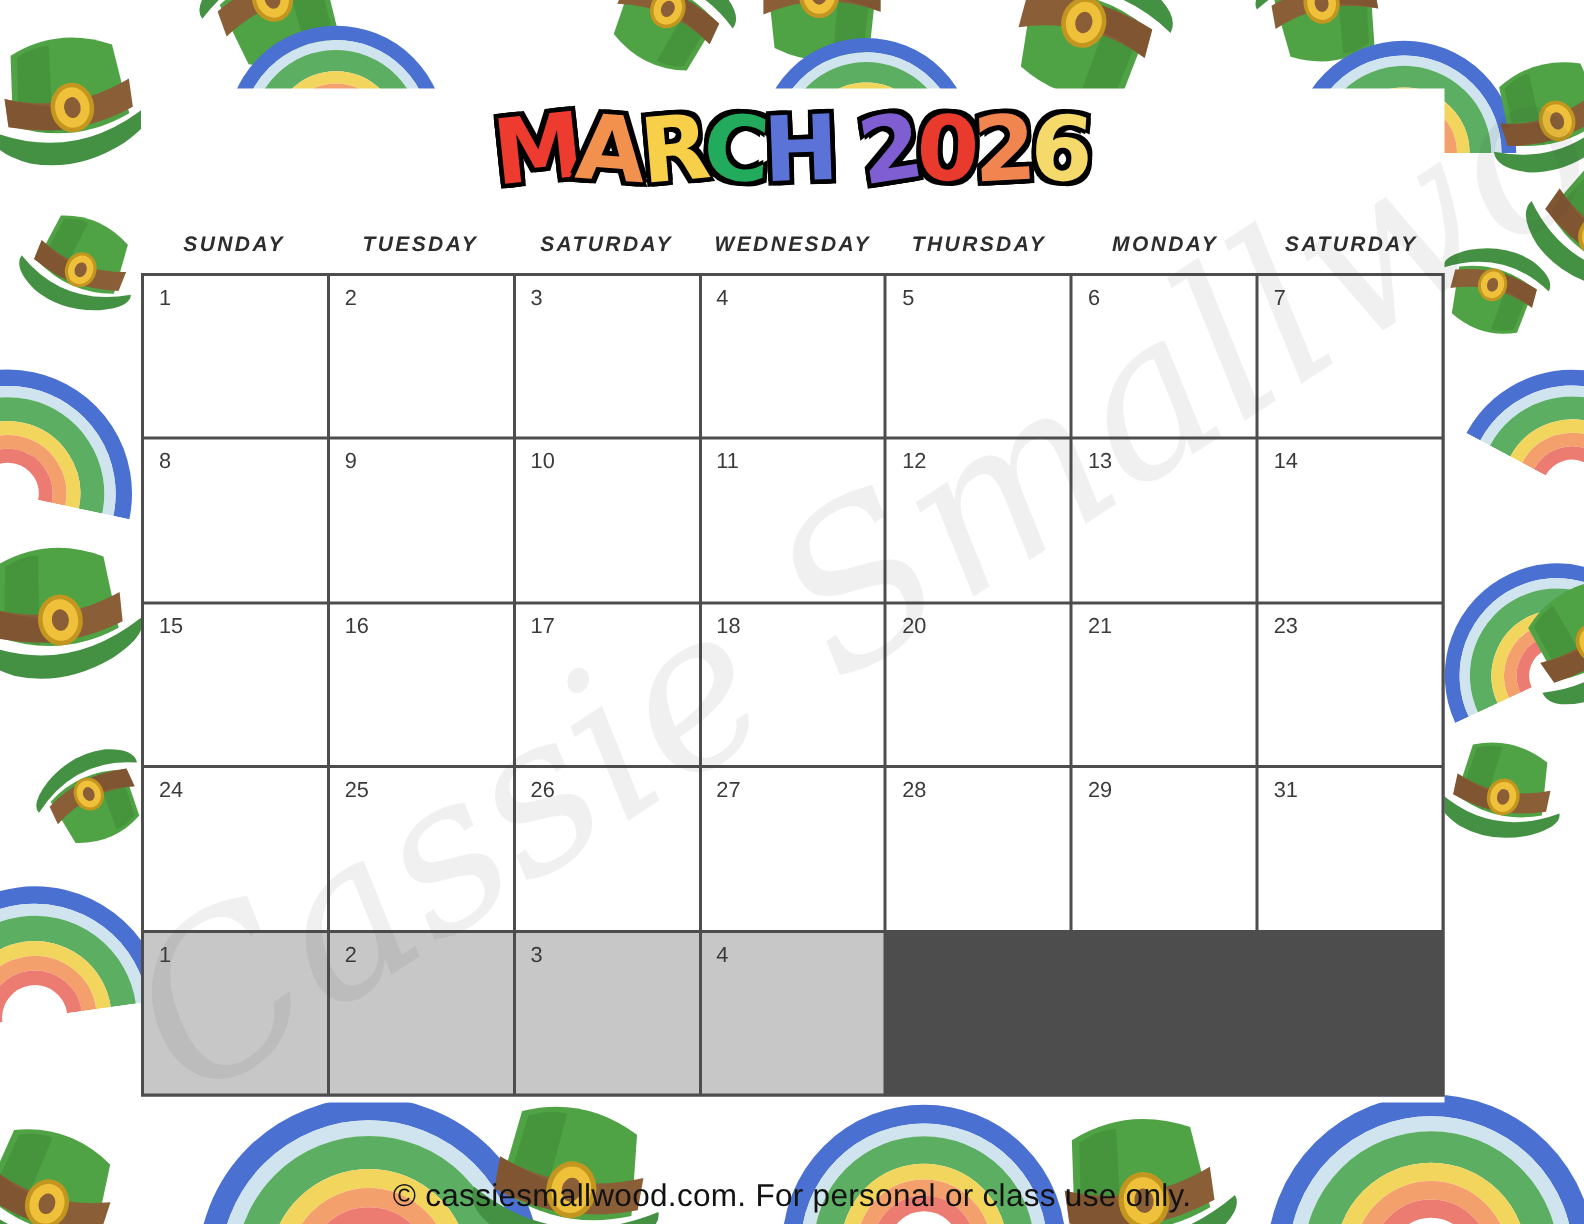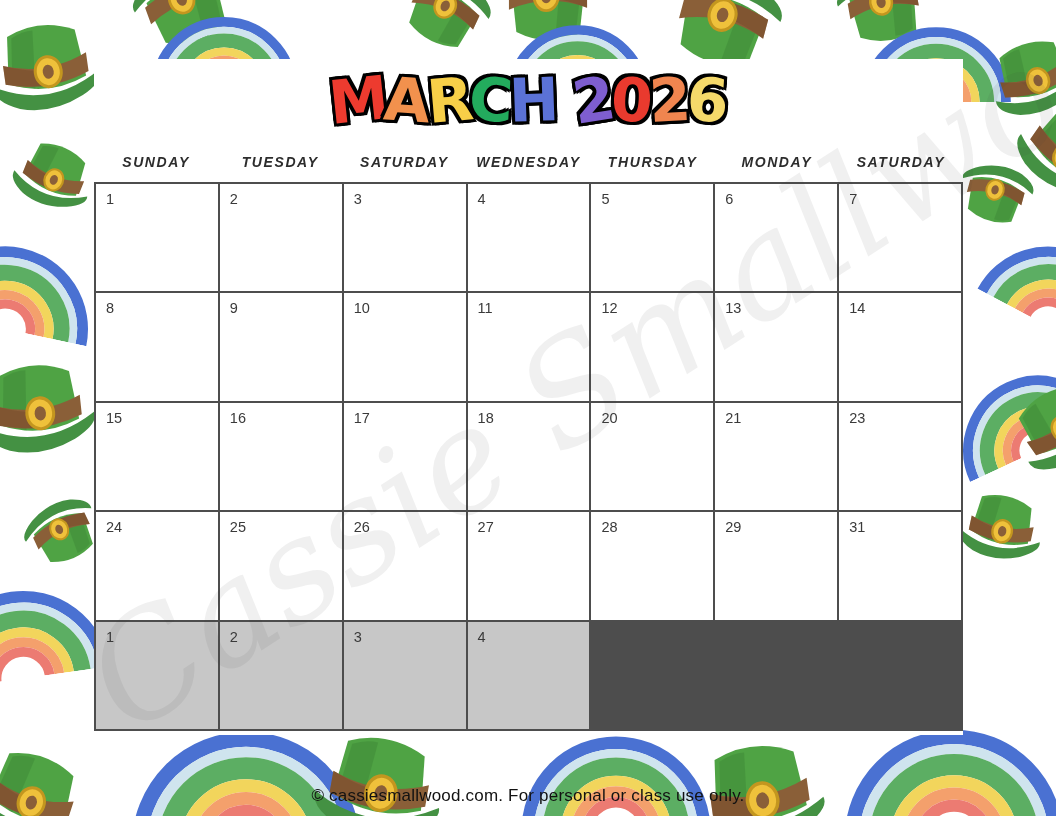--- a/index.html
+++ b/index.html
@@ -20,21 +20,21 @@
   .grid{position:absolute;left:94px;top:182px;width:869px;height:549px;box-sizing:border-box;
        display:grid;grid-template-columns:repeat(7,1fr);grid-auto-rows:1fr;gap:2px;
        background:#4d4d4d;border:2px solid #4d4d4d;z-index:2;}
   .cell{position:relative;background:#ffffff;}
   .cell.outside{background:#c7c7c7;}
   .cell .num{position:absolute;top:7px;left:10px;font-size:14.5px;color:#3a3a3a;}
   .watermark{position:absolute;left:20px;top:336px;width:1016px;text-align:center;z-index:3;
        font-family:"DejaVu Serif",serif;font-style:italic;font-size:142px;white-space:nowrap;
        color:rgba(70,70,70,0.08);transform:rotate(-33deg);pointer-events:none;}
   .footer{position:absolute;left:0;top:786px;width:100%;text-align:center;z-index:2;
-       font-size:17px;color:#121212;letter-spacing:0.2px;}
+       font-size:21px;color:#121212;letter-spacing:0.2px;}
   .defs{position:absolute;width:0;height:0;overflow:hidden;}
 </style>
 </head>
 <body>
 
 <svg class="defs" aria-hidden="true">
   <defs>
     <symbol id="sym-hat" viewBox="0 0 120 100">
       <path d="M6,60 Q60,90 114,56 Q118,67 93,80 Q60,95 29,85 Q3,74 6,60 Z" fill="#449143"></path>
       <path d="M26,12 Q60,-3 94,14 L99,61 Q60,77 21,59 Z" fill="#4fa344"></path>

